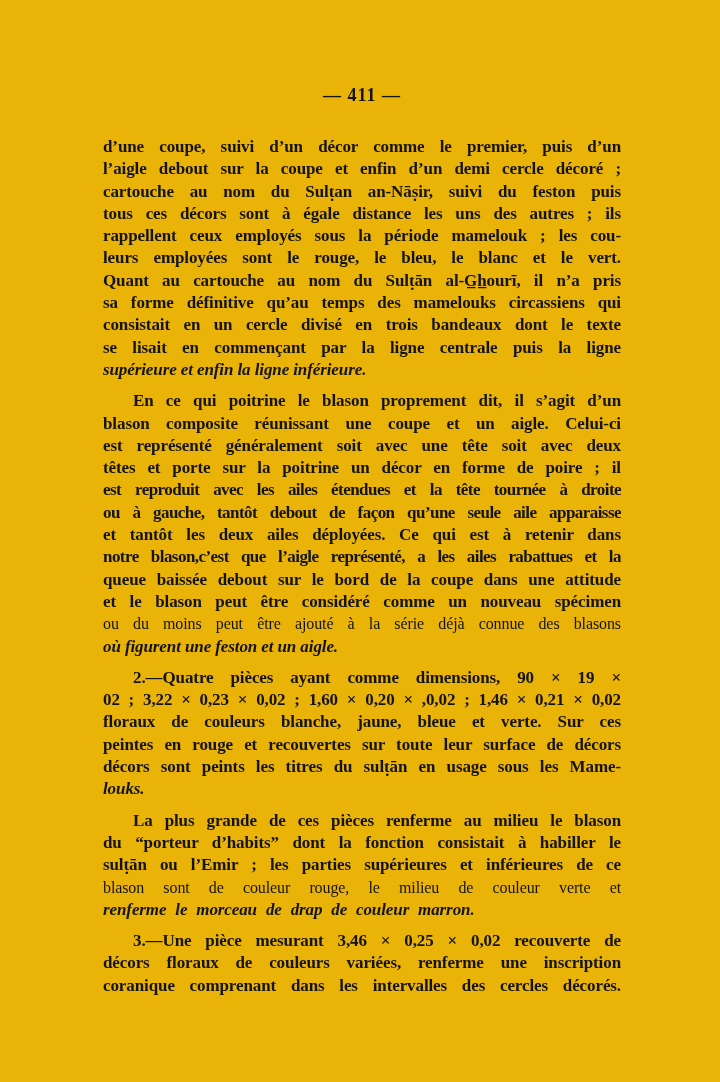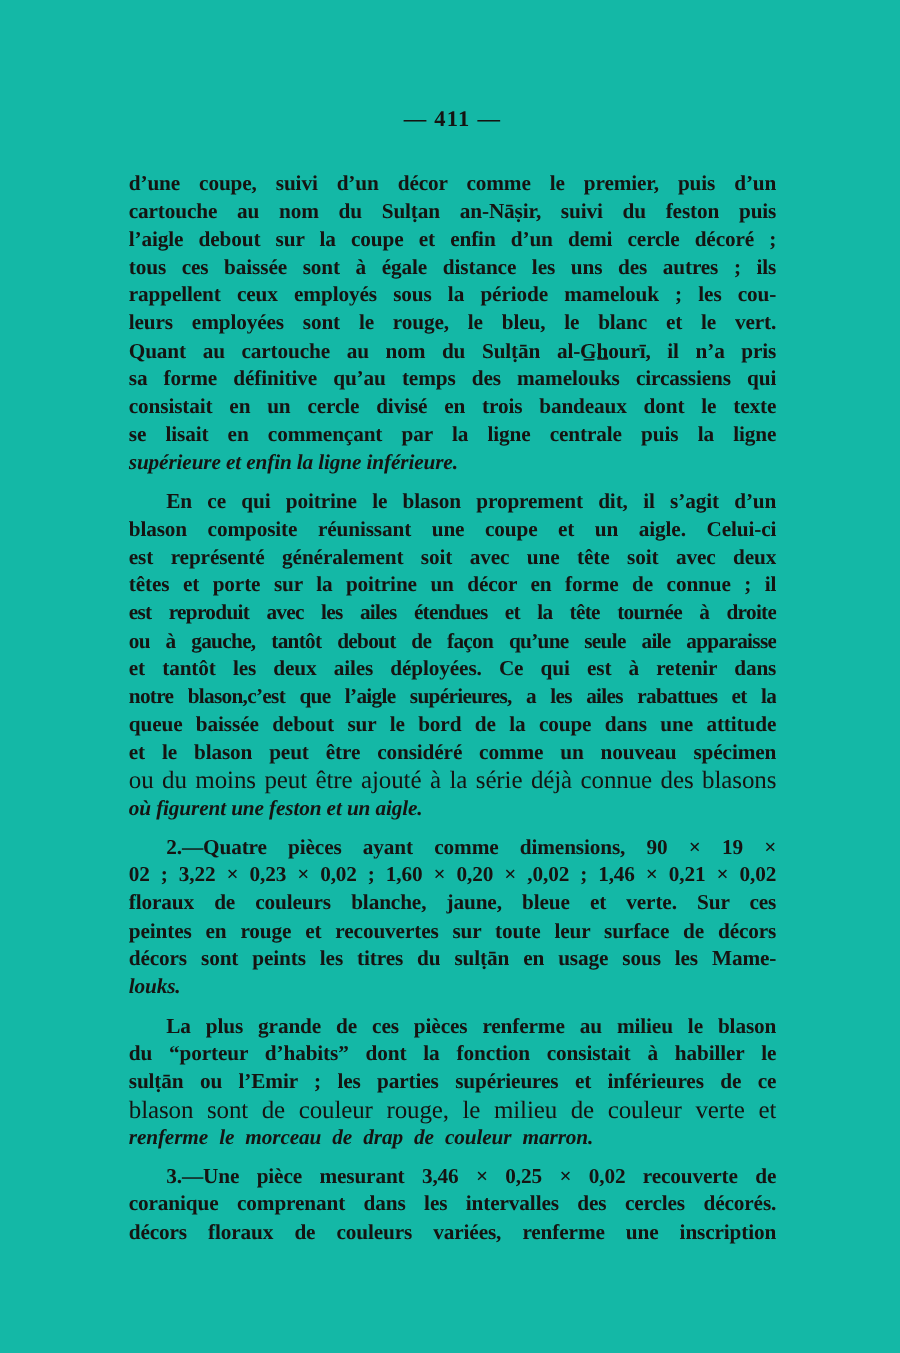--- a/index.html
+++ b/index.html
@@ -1,21 +1,21 @@
 <!DOCTYPE html>
 <html><head>
 <meta charset="utf-8">
 <style>
   html, body { margin: 0; padding: 0; }
   body { background: #ffffff; }
   .page {
     position: relative;
     width: 720px;
     height: 1082px;
-    background: #14b8a6;
+    background: #eab308;
     overflow: hidden;
     box-sizing: border-box;
   }
   .content {
     position: absolute;
     left: 103px;
     top: 84px;
     width: 518px;
     color: #151412;
   }
@@ -32,54 +32,54 @@
     letter-spacing: -0.1px;
     height: 22.3px;
     overflow: hidden;
     text-align: justify;
     text-align-last: justify;
     white-space: normal;
   }
   .line.last { text-align-last: left; font-style: italic; }
   .line.indent { text-indent: 30px; }
   .line.tight { letter-spacing: -0.55px; }
-  .line.alt { font-weight: 400; font-size: 20px; }
+  .line.alt { font-weight: 400; font-size: 16px; }
   .line.wide { word-spacing: 0.28em; }
 </style>
 </head>
 <body>
 
 <div class="page">
   <div class="content">
 
     <div class="page-number">— 411 —</div>
 
     <div class="para">
       <div class="line">d’une coupe, suivi d’un décor comme le premier, puis d’un</div>
+      <div class="line">l’aigle debout sur la coupe et enfin d’un demi cercle décoré ;</div>
       <div class="line">cartouche au nom du Sulṭan an-Nāṣir, suivi du feston puis</div>
-      <div class="line">l’aigle debout sur la coupe et enfin d’un demi cercle décoré ;</div>
-      <div class="line">tous ces baissée sont à égale distance les uns des autres ; ils</div>
+      <div class="line">tous ces décors sont à égale distance les uns des autres ; ils</div>
       <div class="line">rappellent ceux employés sous la période mamelouk ; les cou-</div>
       <div class="line">leurs employées sont le rouge, le bleu, le blanc et le vert.</div>
       <div class="line">Quant au cartouche au nom du Sulṭān al-G̲h̲ourī, il n’a pris</div>
       <div class="line">sa forme définitive qu’au temps des mamelouks circassiens qui</div>
       <div class="line">consistait en un cercle divisé en trois bandeaux dont le texte</div>
       <div class="line">se lisait en commençant par la ligne centrale puis la ligne</div>
       <div class="line last">supérieure et enfin la ligne inférieure.</div>
     </div>
 
     <div class="para">
       <div class="line indent">En ce qui poitrine le blason proprement dit, il s’agit d’un</div>
       <div class="line">blason composite réunissant une coupe et un aigle.  Celui-ci</div>
       <div class="line">est représenté généralement soit avec une tête soit avec deux</div>
-      <div class="line">têtes et porte sur la poitrine un décor en forme de connue ; il</div>
+      <div class="line">têtes et porte sur la poitrine un décor en forme de poire ; il</div>
       <div class="line tight">est reproduit avec les ailes étendues et la tête tournée à droite</div>
       <div class="line tight">ou à gauche, tantôt debout de façon qu’une seule aile apparaisse</div>
       <div class="line">et tantôt les deux ailes déployées.  Ce qui est à retenir dans</div>
-      <div class="line tight">notre blason,c’est que l’aigle supérieures, a les ailes rabattues et la</div>
+      <div class="line tight">notre blason,c’est que l’aigle représenté, a les ailes rabattues et la</div>
       <div class="line">queue baissée debout sur le bord de la coupe dans une attitude</div>
       <div class="line">et le blason peut être considéré comme un nouveau spécimen</div>
       <div class="line alt">ou du moins peut être ajouté à la série déjà connue des blasons</div>
       <div class="line last">où figurent une feston et un aigle.</div>
     </div>
 
     <div class="para">
       <div class="line indent">2.—Quatre pièces ayant comme dimensions, 90 × 19 ×</div>
       <div class="line">02 ;  3,22 × 0,23 × 0,02 ;  1,60 × 0,20 × ,0,02 ;  1,46 × 0,21 × 0,02</div>
       <div class="line">floraux de couleurs blanche, jaune, bleue et verte.  Sur ces</div>
@@ -91,18 +91,18 @@
     <div class="para">
       <div class="line indent">La plus grande de ces pièces renferme au milieu le blason</div>
       <div class="line">du “porteur d’habits” dont la fonction consistait à habiller le</div>
       <div class="line">sulṭān ou l’Emir ; les parties supérieures et inférieures de ce</div>
       <div class="line alt">blason sont de couleur rouge, le milieu de couleur verte et</div>
       <div class="line last wide">renferme le morceau de drap de couleur marron.</div>
     </div>
 
     <div class="para">
       <div class="line indent">3.—Une pièce mesurant 3,46 × 0,25 × 0,02 recouverte de</div>
+      <div class="line">décors floraux de couleurs variées, renferme une inscription</div>
       <div class="line">coranique comprenant dans les intervalles des cercles décorés.</div>
-      <div class="line">décors floraux de couleurs variées, renferme une inscription</div>
     </div>
 
   </div>
 </div>
 
 </body></html>

